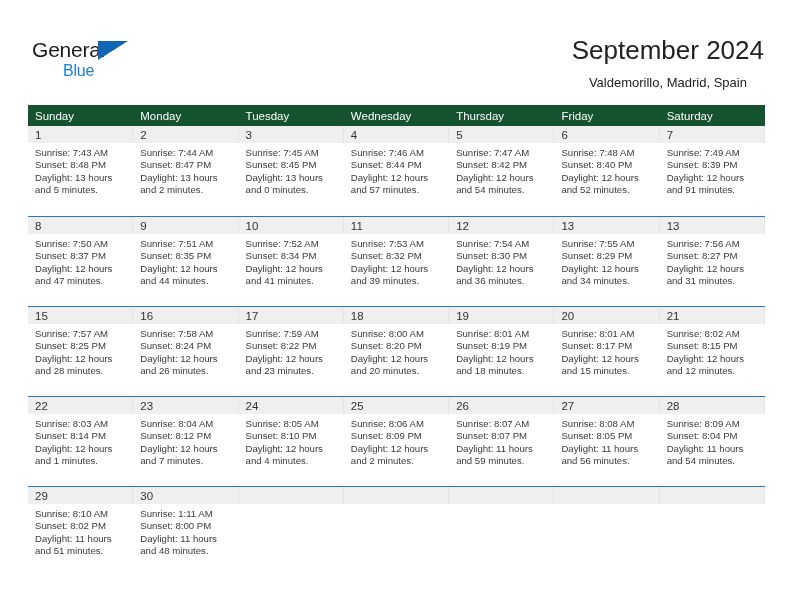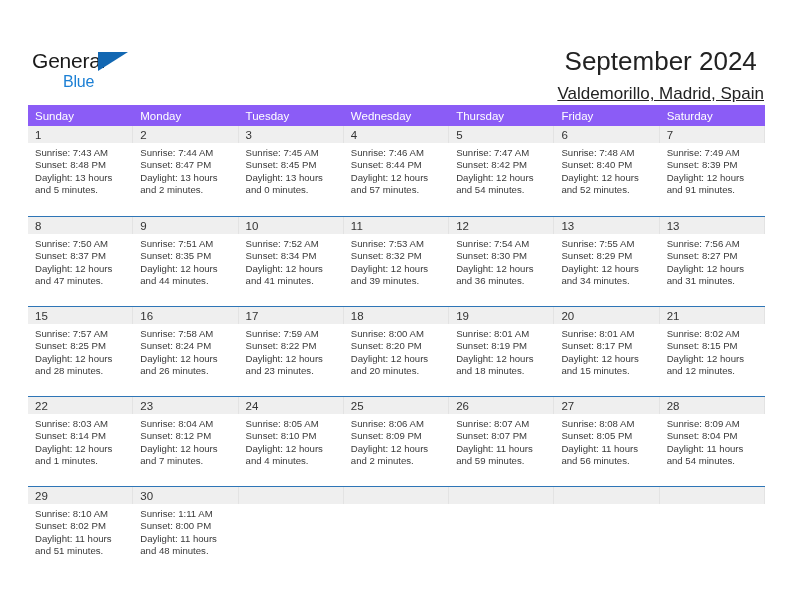--- a/index.html
+++ b/index.html
@@ -12,21 +12,21 @@
   #page {
     position: relative;
     width: 792px; height: 612px;
     background: #ffffff;
     overflow: hidden;
   }
 
   
   .header {
     position: absolute;
-    left: 28px; top: 44px;
+    left: 28px; top: 33px;
     width: 736px; height: 70px;
   }
   .brand {
     position: absolute;
     left: 4px; top: 6px;
     width: 130px; height: 54px;
   }
   .brand-general {
     position: absolute;
     left: 0px; top: 0px;
@@ -58,40 +58,39 @@
     right: 0px; top: 0px;
     text-align: center;
   }
   .cal-title {
     font-size: 26px;
     color: #222222;
     line-height: 34px;
     white-space: nowrap;
   }
   .cal-subtitle {
-    font-size: 17px;
+    font-size: 13px;
     color: #222222;
     line-height: 20px;
     margin-top: 6px;
     white-space: nowrap;
-    text-decoration: underline;
   }
 
   
   .calendar {
     position: absolute;
     left: 28px; top: 105px;
     width: 737px;
     border-collapse: collapse;
     table-layout: fixed;
   }
   .calendar col { width: 105.28px; }
 
   .calendar thead th {
-    background: #8b5cf6;
+    background: #14532d;
     color: #ffffff;
     font-size: 11.5px;
     font-weight: normal;
     text-align: left;
     padding: 4px 0 4px 7px;
     height: 21px;
     border: none;
   }
 
   tr.week { }

